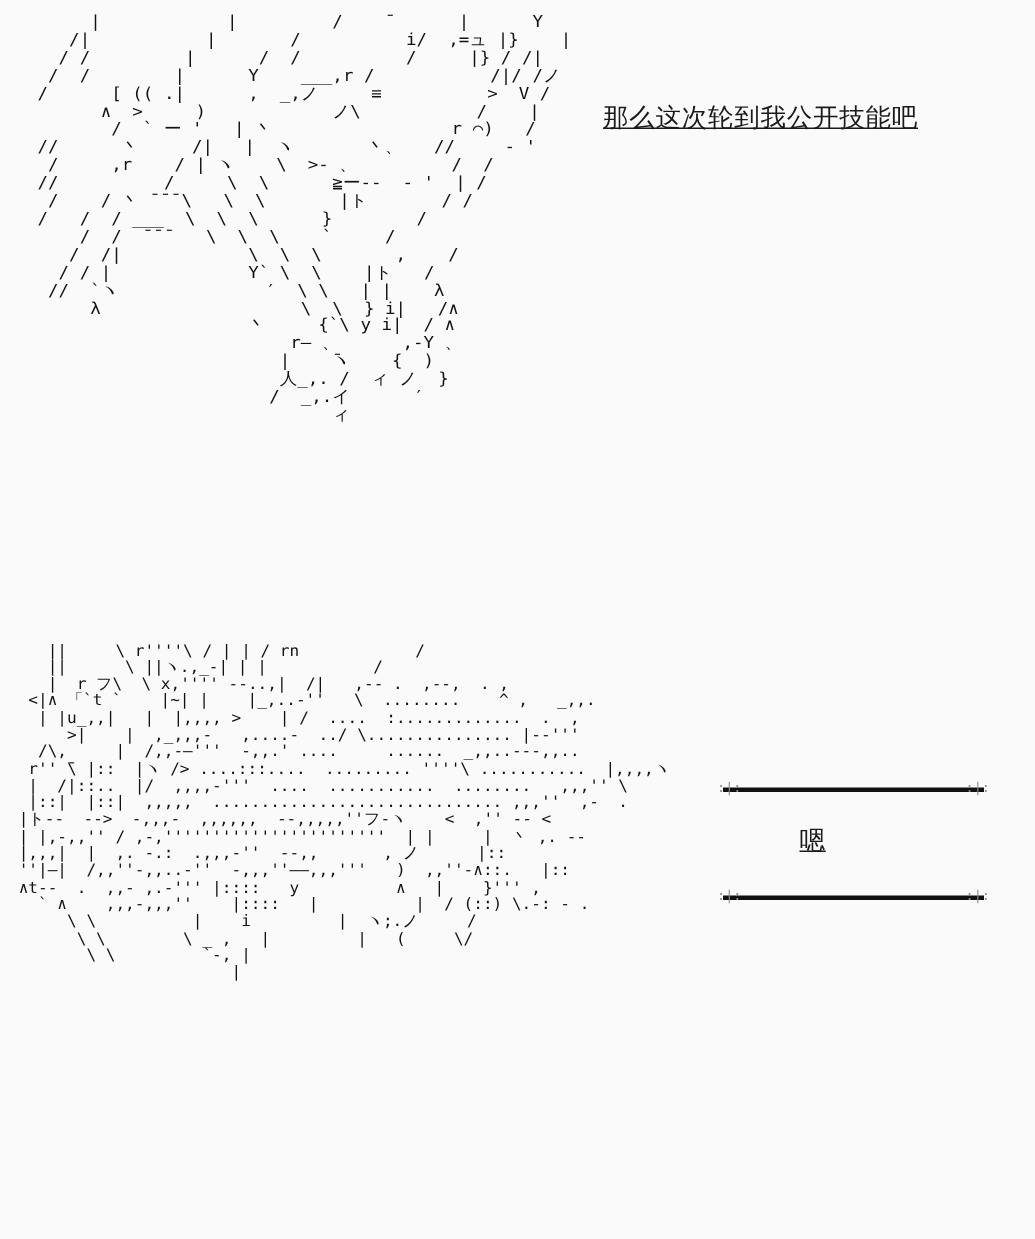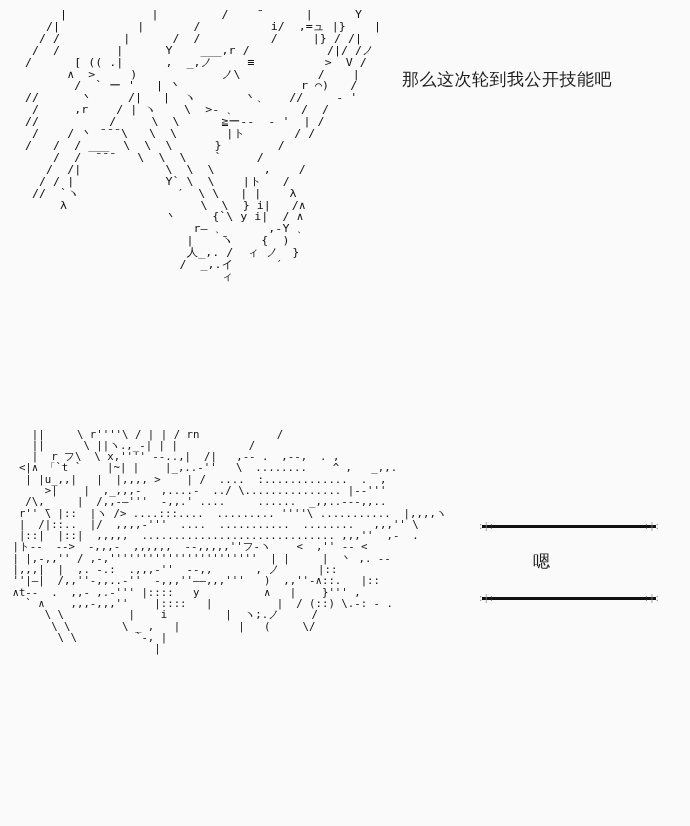--- a/index.html
+++ b/index.html
@@ -55,20 +55,21 @@
 
   
   .dialogue {
     position: absolute;
     font-family: "DejaVu Sans", "Liberation Sans", sans-serif;
     font-size: 17px;
     line-height: 20px;
     color: #1a1a1a;
     white-space: pre;
     letter-spacing: 0.5px;
+    text-decoration: underline;
   }
 
   #speech-line-1 {
     left: 402px;
     top: 69px;
   }
 
   #speech-line-2 {
     left: 533px;
     top: 551px;

